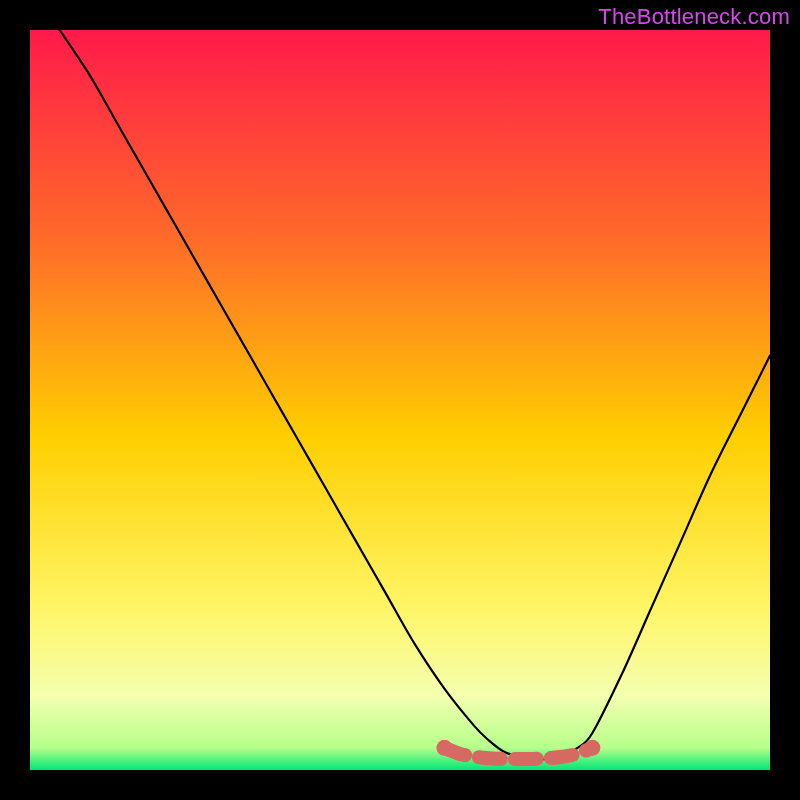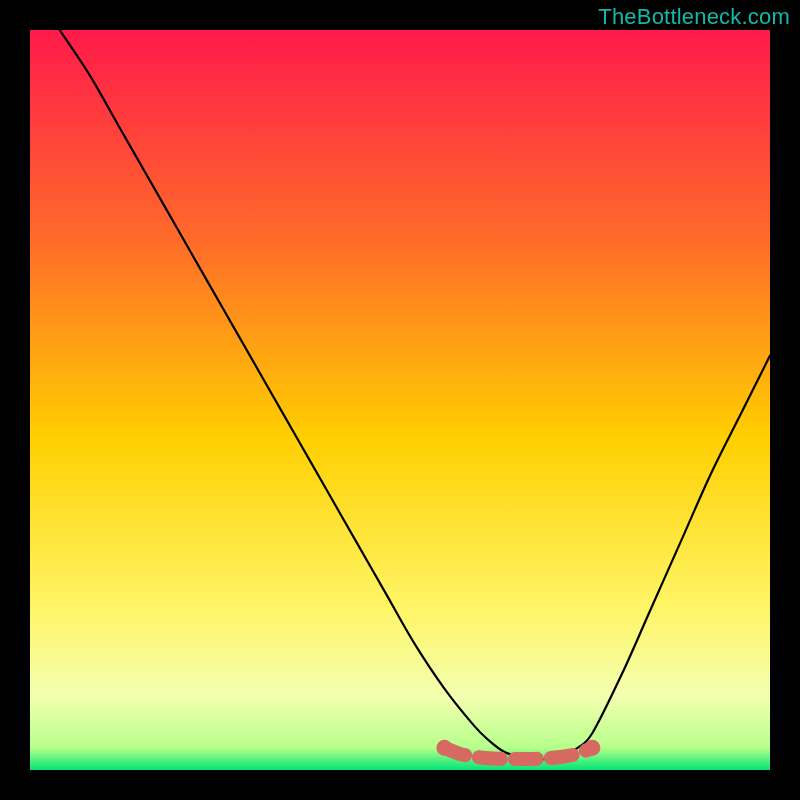--- a/index.html
+++ b/index.html
@@ -16,21 +16,21 @@
     left: 30px;
     top: 30px;
     width: 740px;
     height: 740px;
     background: #000;
   }
   .watermark {
     position: absolute;
     top: 4px;
     right: 10px;
-    color: #14b8a6;
+    color: #d946ef;
     font-size: 22px;
     font-weight: 500;
     letter-spacing: 0.2px;
   }
 </style>
 </head>
 <body>
 
 <div class="frame">
   <svg class="plot-svg" width="740" height="740" viewBox="0 0 740 740" preserveAspectRatio="none">

